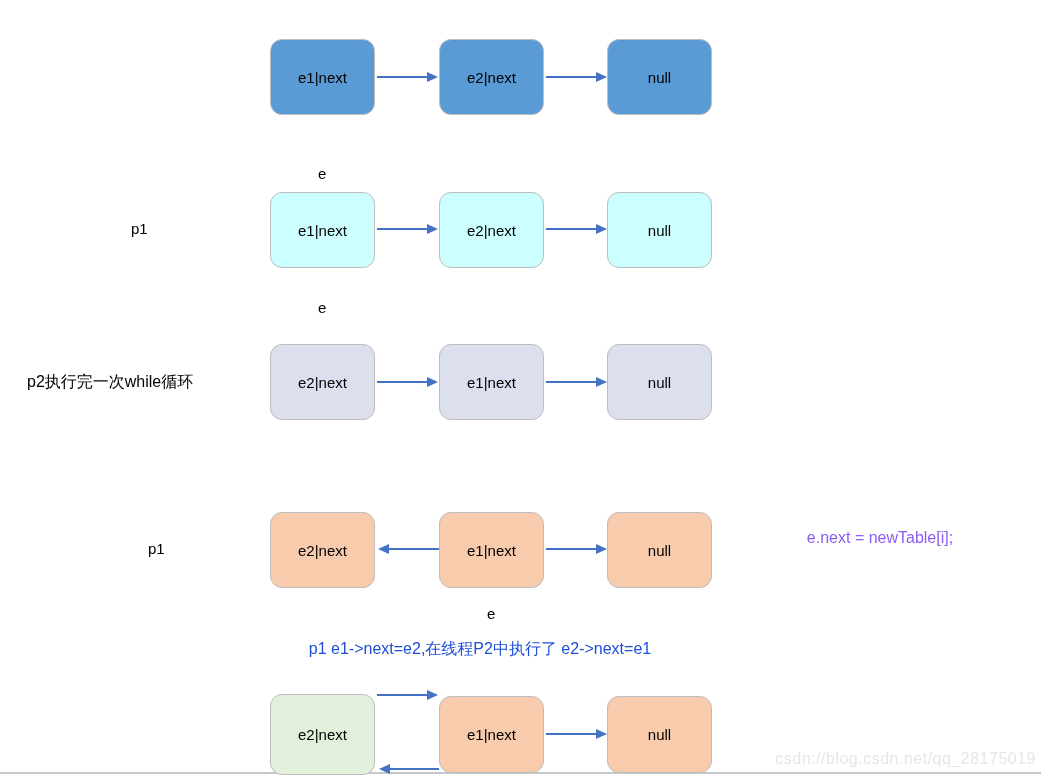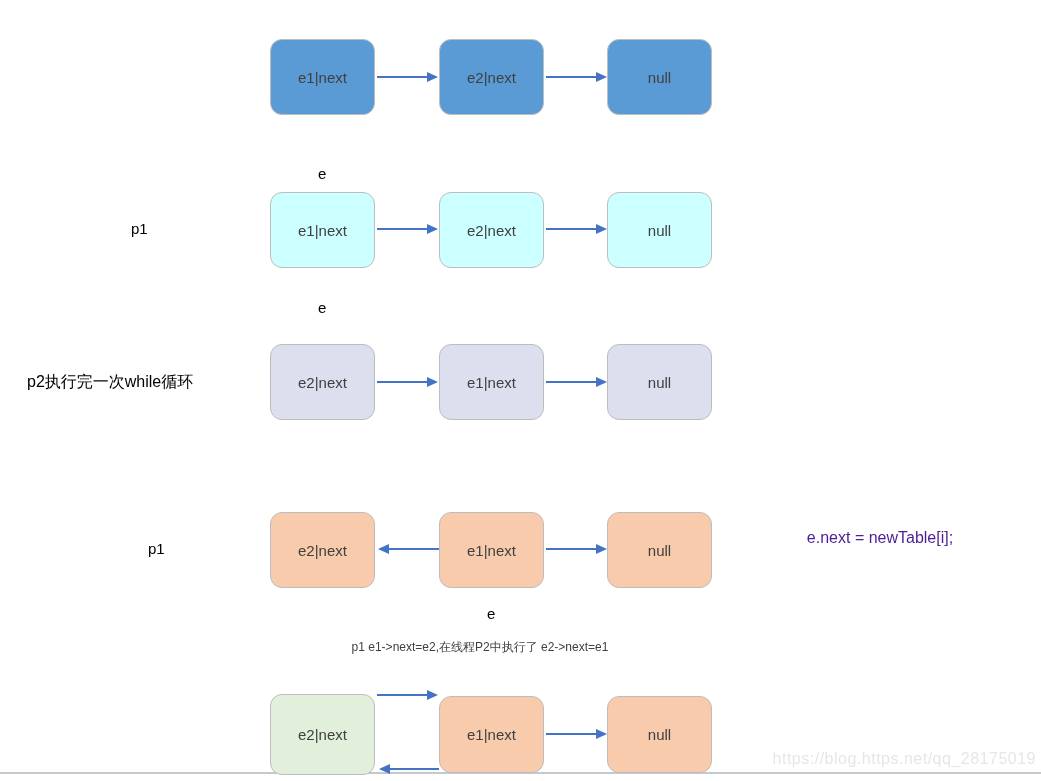--- a/index.html
+++ b/index.html
@@ -4,42 +4,42 @@
 <style>
   html,body{margin:0;padding:0;background:#ffffff;}
   .canvas{
     position:relative;width:1041px;height:781px;background:#ffffff;overflow:hidden;
     font-family:"Liberation Sans","DejaVu Sans",sans-serif;color:#000;
   }
   .node{
     position:absolute;width:105px;height:76px;box-sizing:border-box;
     border:1px solid #bdbdbd;border-radius:12px;
     display:flex;align-items:center;justify-content:center;
-    font-size:15px;color:#404040;
+    font-size:15px;color:#000000;
   }
   .lbl{position:absolute;font-size:15px;color:#000;white-space:nowrap;}
   .lbl.zh{font-size:16px;}
   .arrow{position:absolute;height:2px;background:var(--arrow-color,#4472C4);}
   .arrow.right::after{
     content:"";position:absolute;right:-11px;top:-4px;width:0;height:0;
     border-top:5px solid transparent;border-bottom:5px solid transparent;
     border-left:11px solid var(--arrow-color,#4472C4);
   }
   .arrow.left::before{
     content:"";position:absolute;left:-11px;top:-4px;width:0;height:0;
     border-top:5px solid transparent;border-bottom:5px solid transparent;
     border-right:11px solid var(--arrow-color,#4472C4);
   }
   .code{
     position:absolute;left:775px;top:525px;width:210px;text-align:center;
-    font-size:16px;line-height:25px;color:#4c1d95;
+    font-size:16px;line-height:25px;color:#8b5cf6;
   }
   .caption{
     position:absolute;left:235px;top:639px;width:490px;text-align:center;
-    font-size:12px;color:#404040;
+    font-size:16px;color:#1d4ed8;
   }
   .watermark{
     position:absolute;left:770px;top:750px;width:266px;text-align:right;
     font-size:16px;color:#e6e6e9;letter-spacing:0.5px;
   }
   .page-edge{
     position:absolute;left:0;top:772px;width:1041px;height:2px;background:#c3c9cc;
   }
 </style>
 </head>
@@ -85,15 +85,15 @@
 
   <div class="caption">p1 e1-&gt;next=e2,在线程P2中执行了 e2-&gt;next=e1</div>
 
   <div class="node" style="left: 270px; top: 694px; height: 81px; background-color: rgb(226, 239, 218);">e2|next</div>
   <div class="arrow right" style="left:377px;top:694px;width:50px"></div>
   <div class="node" style="left: 439px; top: 696px; height: 77px; background-color: rgb(248, 203, 173);">e1|next</div>
   <div class="arrow right" style="left:546px;top:733px;width:50px"></div>
   <div class="node" style="left: 607px; top: 696px; height: 77px; background-color: rgb(248, 203, 173);">null</div>
   <div class="arrow left" style="left:390px;top:768px;width:49px"></div>
 
-  <div class="watermark">https://blog.https.net/qq_28175019</div>
+  <div class="watermark">csdn://blog.csdn.net/qq_28175019</div>
 
 </div>
 
 </body></html>

